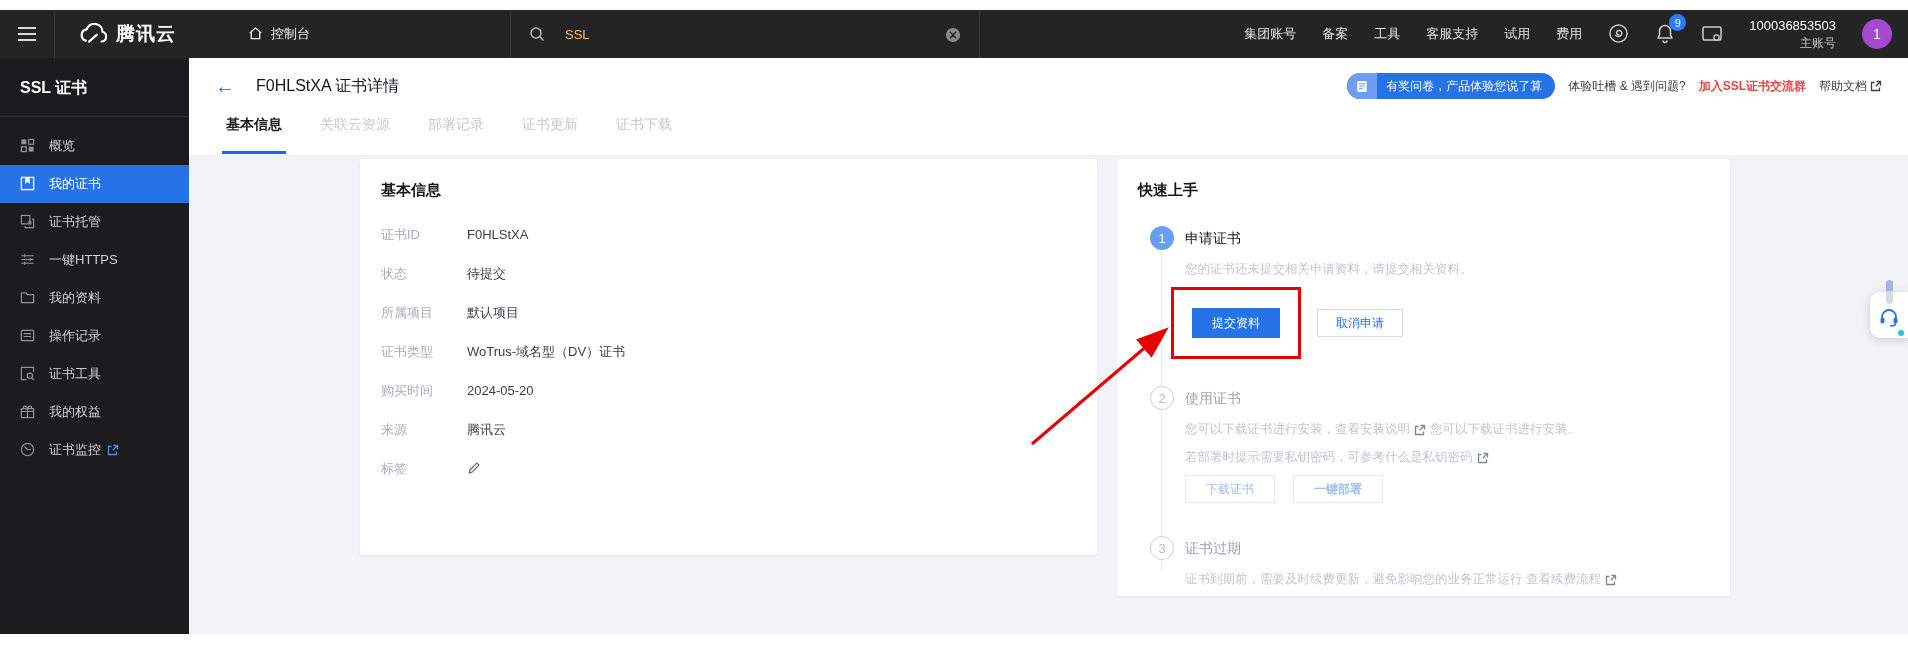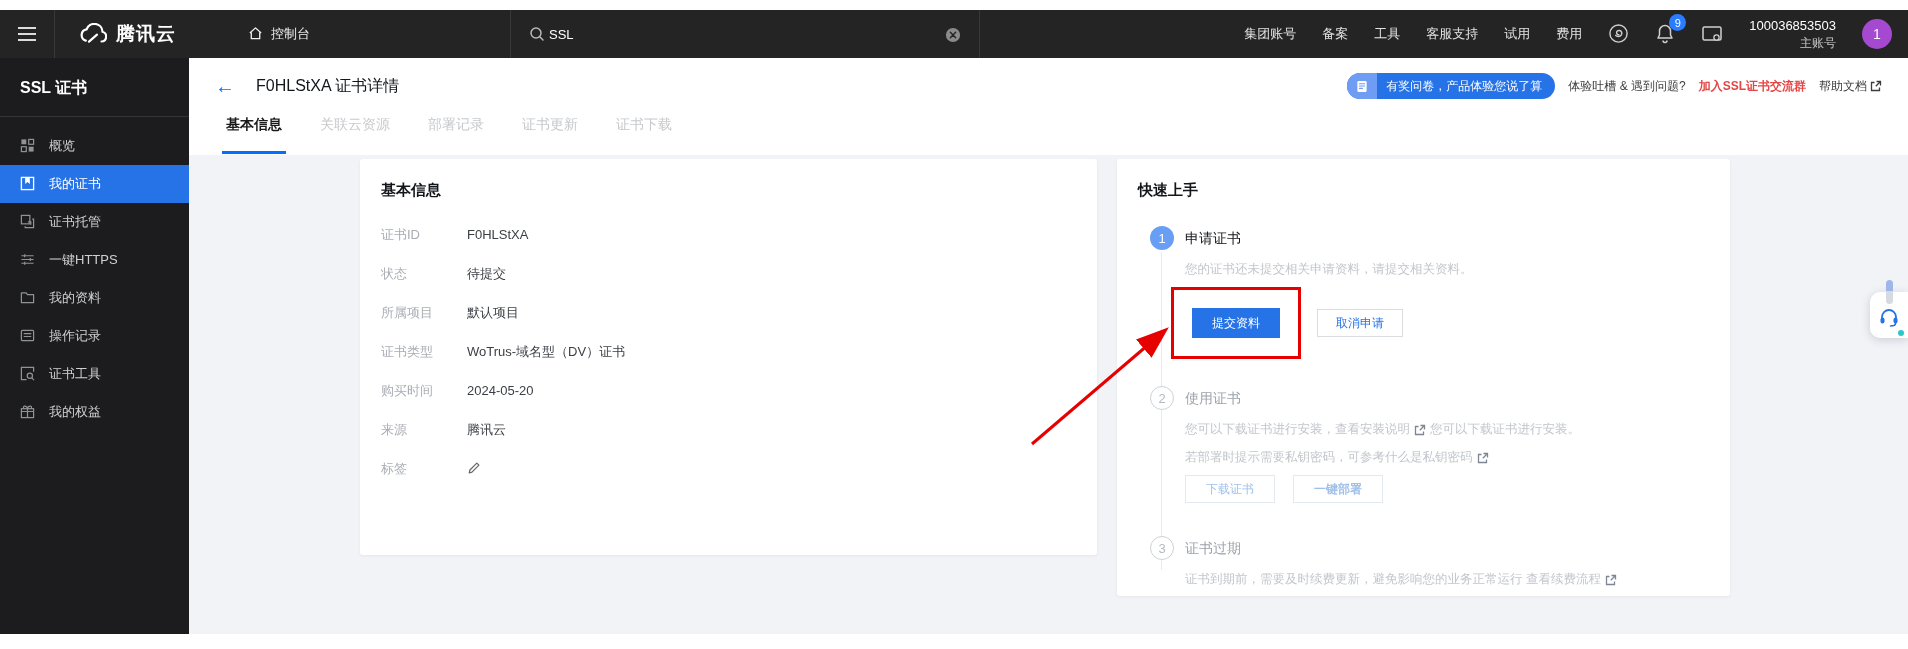--- a/index.html
+++ b/index.html
@@ -14,21 +14,21 @@
 
   
   .navbar { height:48px; background:#242424; display:flex; align-items:center; color:#e8e8e8; position:relative; }
   .hamburger { width:54px; height:48px; display:flex; flex-direction:column; justify-content:center; align-items:center; gap:4px; cursor:pointer; }
   .hamburger span { display:block; width:18px; height:2px; background:#dcdcdc; }
   .v-sep { width:1px; height:48px; background:#383838; }
   .brand { display:flex; align-items:center; gap:9px; margin-left:24px; cursor:pointer; }
   .brand-text { color:#fff; font-size:19px; font-weight:bold; letter-spacing:1px; }
   .console-link { display:flex; align-items:center; gap:7px; margin-left:72px; font-size:13px; color:#f0f0f0; cursor:pointer; }
   .search-region { margin-left:200px; width:470px; height:48px; display:flex; align-items:center; border-left:1px solid #383838; border-right:1px solid #383838; padding:0 18px; }
-  .search-value { margin-left:4px; font-size:13px; color:#ffffff; flex:1; }
+  .search-value { margin-left:20px; font-size:13px; color:#fdba74; flex:1; }
   .nav-right { margin-left:auto; display:flex; align-items:center; gap:26px; font-size:13px; color:#e3e3e3; padding-right:16px; }
   .nav-link { cursor:pointer; white-space:nowrap; }
   .icon-btn { position:relative; display:flex; align-items:center; cursor:pointer; }
   .badge { position:absolute; top:-9px; right:-11px; min-width:17px; height:17px; border-radius:9px; background:#2b7cff; color:#fff; font-size:11px; display:flex; align-items:center; justify-content:center; padding:0 3px; }
   .account { text-align:right; line-height:1.35; }
   .account-id { font-size:13px; color:#fff; }
   .account-type { font-size:12px; color:#c9c9c9; }
   .avatar { width:30px; height:30px; border-radius:50%; background:#a54ad0; color:#fff; font-size:14px; display:flex; align-items:center; justify-content:center; cursor:pointer; }
 
   
@@ -251,20 +251,37 @@
         <span>证书工具</span>
       </div>
       <div class="side-item">
         <span class="side-icon">
           <svg width="15" height="15" viewBox="0 0 16 16" fill="none" stroke="#8f9296" stroke-width="1.3">
               <rect x="1.5" y="5" width="13" height="9.5"></rect>
               <path d="M1.5 8h13M8 5v9.5M5 5C3.5 5 3 2.5 4.8 2.2 6.3 2 8 3.5 8 5c0-1.5 1.7-3 3.2-2.8C13 2.5 12.5 5 11 5"></path>
             </svg>
         </span>
         <span>我的权益</span>
+      </div>
+      <div class="side-item">
+        <span class="side-icon">
+          <svg width="15" height="15" viewBox="0 0 16 16">
+              <circle cx="8" cy="8" r="6.5" fill="none" stroke="#8f9296" stroke-width="1.3"></circle>
+              <path d="M8 8 5 5.2M8 8h3" stroke="#8f9296" stroke-width="1.3" stroke-linecap="round"></path>
+            </svg>
+        </span>
+        <span class="lbl">
+          <span>证书监控</span>
+          <span class="ext-icon">
+            <svg width="12" height="12" viewBox="0 0 12 12">
+                <path d="M4.5 2.5H1.5v8h8v-3" fill="none" stroke="#4c8bf5" stroke-width="1.3"></path>
+                <path d="M6.5 1.5h4v4M10.2 1.8 5.8 6.2" fill="none" stroke="#4c8bf5" stroke-width="1.3"></path>
+              </svg>
+          </span>
+        </span>
       </div>
     </div>
   </div>
 
   <div class="content">
     <div class="content-header">
       <div class="header-top">
         <span class="back-arrow">←</span>
         <span class="page-title">F0HLStXA 证书详情</span>
         <div class="header-right">

